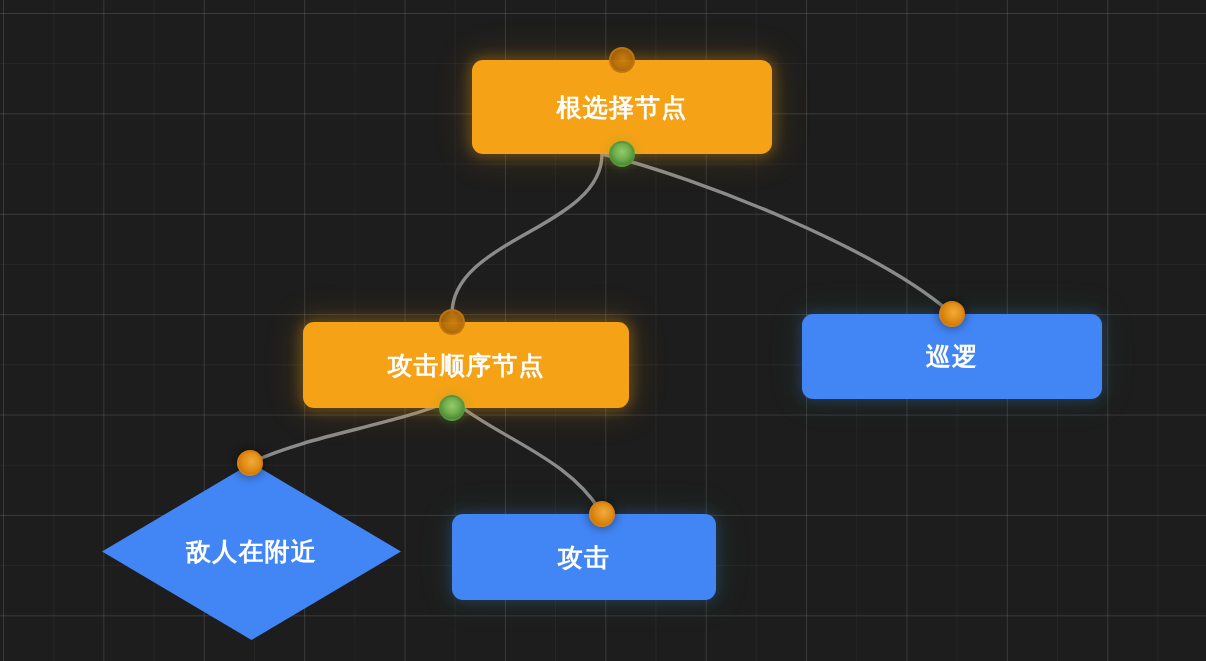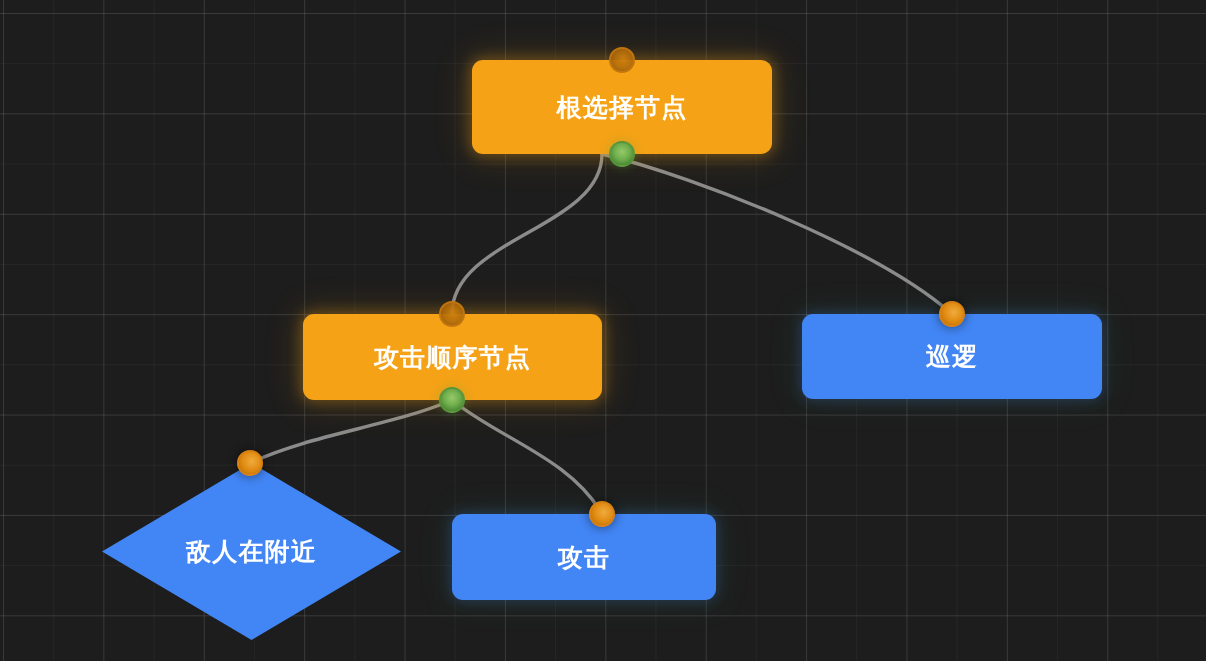--- a/index.html
+++ b/index.html
@@ -143,21 +143,21 @@
   </svg>
 
   <div class="node node-composite" style="left:472px; top:60px; width:300px; height:94px;">
     <div class="node-box">
       <span class="node-label">根选择节点</span>
     </div>
     <div class="port port-in on-orange" style="left:150px; top:0px;"></div>
     <div class="port port-out" style="left:150px; top:94px;"></div>
   </div>
 
-  <div class="node node-composite" style="left:303px; top:314px; width:299px; height:86px;border-radius:24px;">
+  <div class="node node-composite" style="left:303px; top:322px; width:326px; height:86px;border-radius:24px;">
     <div class="node-box">
       <span class="node-label">攻击顺序节点</span>
     </div>
     <div class="port port-in on-orange" style="left:149px; top:0px;"></div>
     <div class="port port-out" style="left:149px; top:86px;"></div>
   </div>
 
   <div class="node node-action" style="left:802px; top:314px; width:300px; height:85px;">
     <div class="node-box">
       <span class="node-label">巡逻</span>

